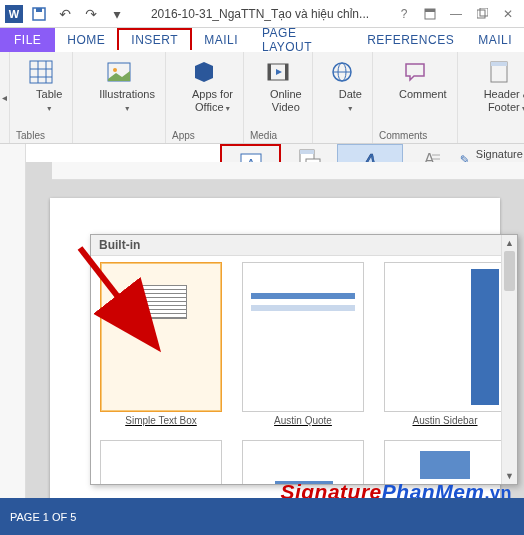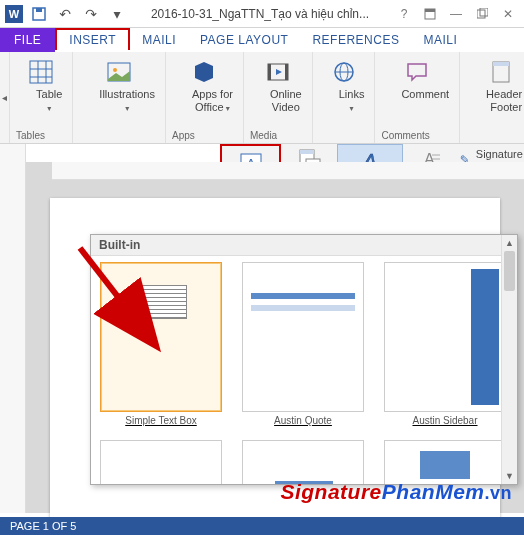--- a/index.html
+++ b/index.html
@@ -10,21 +10,21 @@
 .word-icon { width: 20px; height: 20px; margin-left: 4px; display: flex; align-items: center; justify-content: center; }
 .qat { display: flex; gap: 8px; margin-left: 6px; }
 .qat-btn { width: 18px; height: 18px; display: flex; align-items: center; justify-content: center; color: #555; font-size: 14px; }
 .title-text { flex: 1; text-align: center; font-size: 12px; color: #444; white-space: nowrap; overflow: hidden; text-overflow: ellipsis; padding: 0 4px; }
 .win-controls { display: flex; gap: 6px; margin-right: 6px; }
 .win-btn { width: 20px; height: 20px; display: flex; align-items: center; justify-content: center; color: #777; font-size: 12px; }
 
 
 .tabs { height: 24px; background: #fff; display: flex; align-items: stretch; }
 .tab { padding: 0 12px; font-size: 12px; color: #2b579a; display: flex; align-items: center; letter-spacing: .5px; }
-.tab-file { background: #6d28d9; color: #fff; padding: 0 14px; }
+.tab-file { background: #8b5cf6; color: #fff; padding: 0 14px; }
 .tab-active { border: 2px solid #c00; position: relative; }
 .tab-active::after { content: ''; position: absolute; bottom: -2px; left: -2px; right: -2px; height: 2px; background: #fff; }
 
 
 .ribbon { background: #f3f3f3; border-bottom: 1px solid #d4d4d4; display: flex; height: 92px; }
 .ribbon-group { border-right: 1px solid #e0e0e0; padding: 4px 6px 2px; display: flex; flex-direction: column; }
 .ribbon-group-body { flex: 1; display: flex; align-items: flex-start; gap: 4px; }
 .ribbon-group-label { font-size: 10px; color: #666; text-align: left; padding-top: 2px; }
 .rbtn { display: flex; flex-direction: column; align-items: center; padding: 2px 4px; cursor: pointer; }
 .rbtn-icon { width: 28px; height: 28px; display: flex; align-items: center; justify-content: center; margin-bottom: 2px; }
@@ -67,21 +67,21 @@
 
 
 .arrow-svg { position: absolute; left: 70px; top: 238px; pointer-events: none; }
 
 
 .watermark { position: absolute; right: 12px; bottom: 30px; font-size: 21px; font-weight: bold; font-style: italic; font-family: Georgia, serif; color: #cc0000; letter-spacing: .5px; }
 .watermark .blue { color: #1a53d1; }
 .watermark .ext { font-style: normal; font-size: 18px; }
 
 
-.statusbar { position: absolute; left: 0; right: 0; bottom: 0; height: 18px; background: #2b579a; color: #fff; display: flex; align-items: center; font-size: 11px; padding: 0 10px; gap: 14px; text-align: center; }
+.statusbar { position: absolute; left: 0; right: 0; bottom: 0; height: 37px; background: #2b579a; color: #fff; display: flex; align-items: center; font-size: 11px; padding: 0 10px; gap: 14px; text-align: center; }
 .statusbar .spacer { flex: 1; }
 
 svg { display: block; }
 </style>
 </head>
 <body>
 
 <div class="titlebar">
   <div class="word-icon">
     <svg width="18" height="18">
@@ -115,20 +115,21 @@
           <rect x="0" y="2" width="8" height="8" fill="none" stroke="#777"></rect>
           <rect x="3" y="0" width="8" height="8" fill="none" stroke="#777"></rect>
         </svg>
       </div>
     <div class="win-btn">✕</div>
   </div>
 </div>
 
 <div class="tabs">
   <div class="tab tab-file">FILE</div>
+  <div class="tab">HOME</div>
   <div class="tab tab-active">INSERT</div>
   <div class="tab">MAILI</div>
   <div class="tab">PAGE LAYOUT</div>
   <div class="tab">REFERENCES</div>
   <div class="tab">MAILI</div>
 </div>
 
 <div class="ribbon">
   <div class="ribbon-group" style="width:24px;padding:4px 2px;">
     <div class="ribbon-group-body" style="flex-direction:column;align-items:center;justify-content:center;">
@@ -201,21 +202,21 @@
   <div class="ribbon-group">
     <div class="ribbon-group-body">
       <div class="rbtn">
         <div class="rbtn-icon">
             <svg width="26" height="26">
               <circle cx="13" cy="13" r="9" fill="none" stroke="#3b6fb6" stroke-width="1.5"></circle>
               <ellipse cx="13" cy="13" rx="4" ry="9" fill="none" stroke="#3b6fb6"></ellipse>
               <line x1="4" y1="13" x2="22" y2="13" stroke="#3b6fb6"></line>
             </svg>
           </div>
-        <div class="rbtn-label rbtn-drop">Links</div>
+        <div class="rbtn-label rbtn-drop">Date</div>
       </div>
     </div>
     <div class="ribbon-group-label"></div>
   </div>
   <div class="ribbon-group">
     <div class="ribbon-group-body">
       <div class="rbtn">
         <div class="rbtn-icon">
             <svg width="26" height="26">
               <path d="M4 5h18v12h-10l-4 4v-4h-4z" fill="none" stroke="#a05ca0" stroke-width="1.5"></path>

